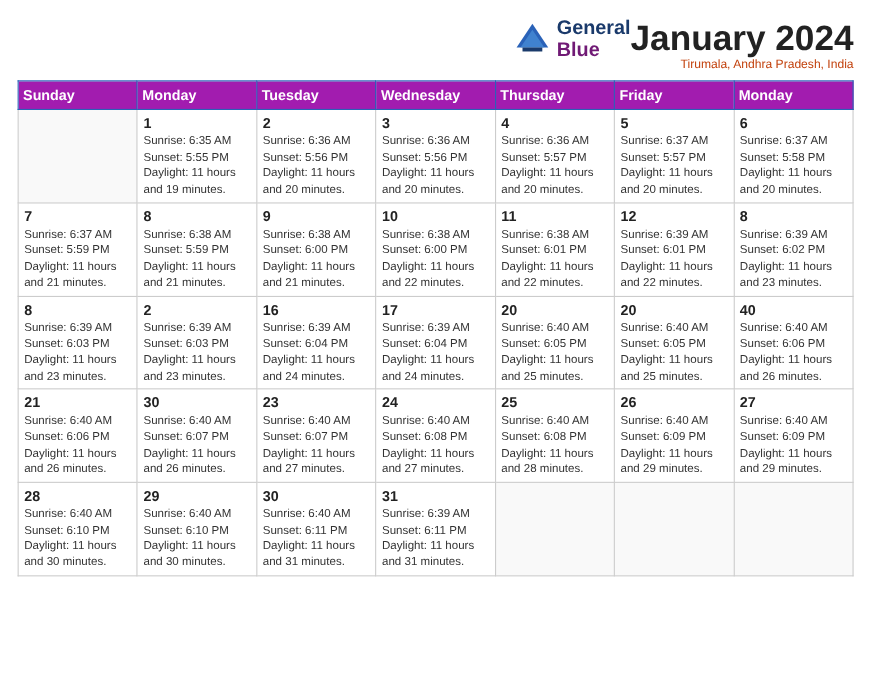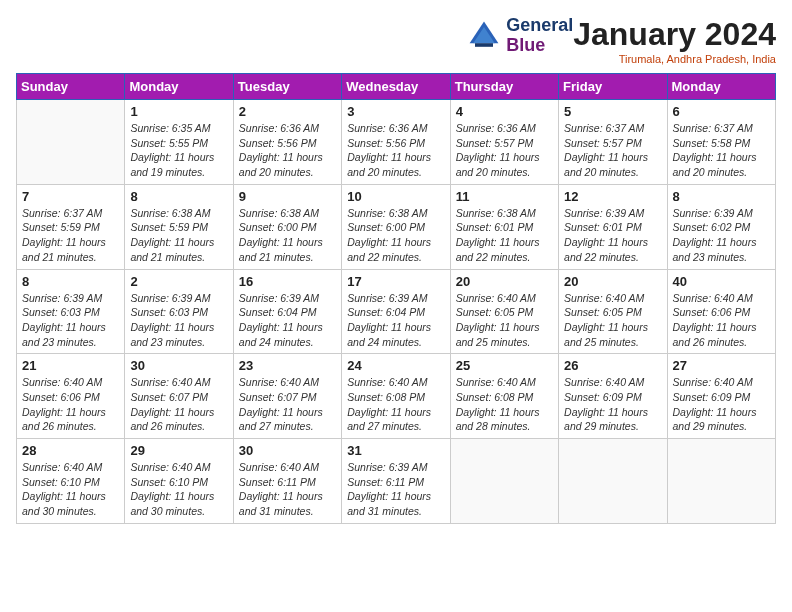--- a/index.html
+++ b/index.html
@@ -74,21 +74,20 @@
     .day-num {
       font-weight: bold;
       font-size: 13px;
       color: #222;
       margin-bottom: 2px;
     }
     .day-info {
       color: #333;
       font-size: 10.5px;
       line-height: 1.4;
-      font-style: italic;
     }
   </style>
 </head>
 <body>
 
 <div class="header">
   <div class="logo">
     <svg class="logo-icon" viewBox="0 0 40 40">
       <polygon points="20,4 36,28 4,28" fill="#2a62b8"></polygon>
       <polygon points="20,10 32,28 8,28" fill="#4a90d9" opacity="0.7"></polygon>

